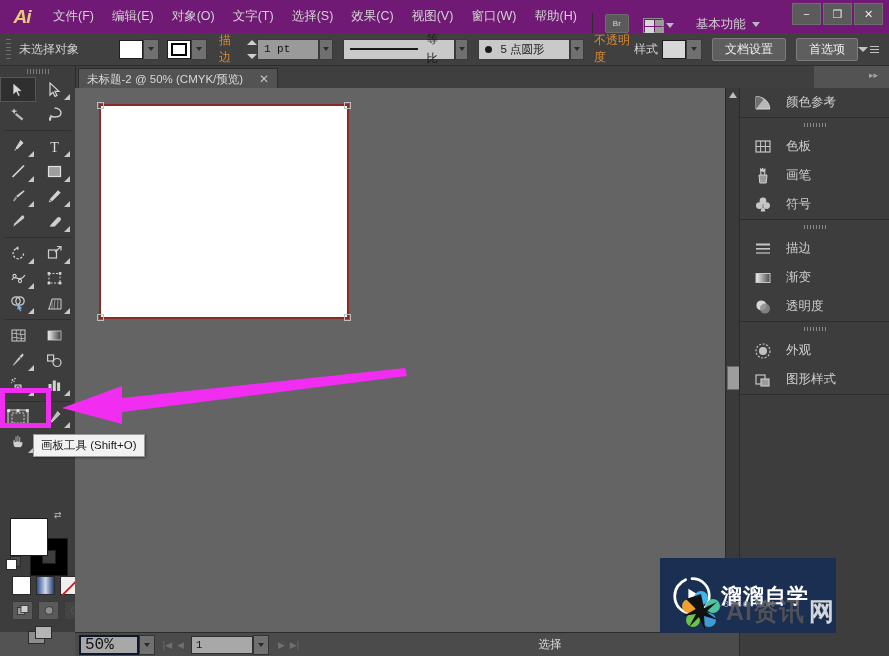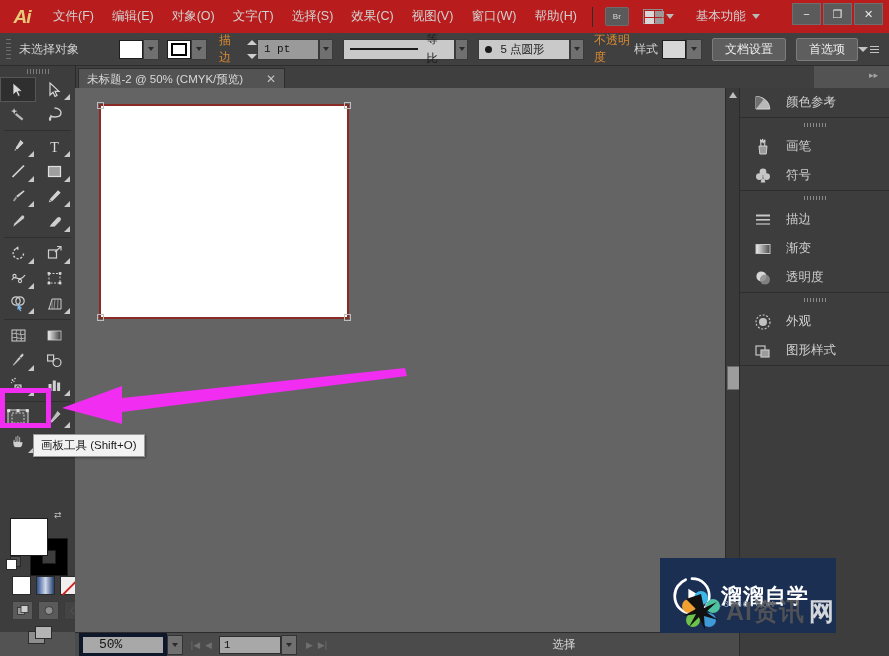--- a/index.html
+++ b/index.html
@@ -4,22 +4,22 @@
 <style>
   html,body{margin:0;padding:0;background:#535353;}
   body{
     width:889px;height:656px;overflow:hidden;position:relative;
     font-family:"Liberation Sans","DejaVu Sans",sans-serif;
     font-size:12px;color:#c9c9c9;-webkit-font-smoothing:antialiased;
   }
   .app{position:absolute;inset:0;background:#535353;}
 
   
-  .menubar{position:absolute;left:0;top:0;width:889px;height:33px;background:#b91c1c;
-           border-bottom:1px solid #2a2a2a;display:flex;align-items:center;}
+  .menubar{position:absolute;left:0;top:0;width:889px;height:33px;background:#701a75;
+           border-bottom:1px solid #2a2a2a;display:flex;align-items:flex-end;}
   .ai-logo{width:44px;height:33px;display:flex;align-items:center;justify-content:center;
            color:#e8c87a;font-size:19px;font-weight:bold;font-style:italic;letter-spacing:-1px;}
   .menu-item{padding:0 9px;height:33px;line-height:33px;color:#d2d2d2;font-size:12.5px;cursor:default;white-space:nowrap;}
   .mb-sep{width:1px;height:20px;background:#2d2d2d;margin:0 6px;}
   .br-btn{width:22px;height:17px;border:1px solid #6c6c6c;border-radius:2px;background:#5a5a5a;
           display:flex;align-items:center;justify-content:center;font-size:8px;color:#d8d8d8;margin-left:6px;}
   .arr-btn{display:flex;align-items:center;gap:3px;margin-left:14px;}
   .arr-icon{width:20px;height:15px;border:1px solid #8d8d8d;display:grid;grid-template-columns:9px 9px;
             grid-template-rows:6px 6px;gap:1px;padding:1px;box-sizing:border-box;}
   .arr-icon i{background:#9a9a9a;display:block;}
@@ -57,21 +57,21 @@
   .pushbtn{height:21px;line-height:21px;padding:0 12px;background:#5e5e5e;border:1px solid #7c7c7c;
            color:#ededed;font-size:12px;border-radius:2px;margin-left:10px;white-space:nowrap;}
   .cb-menu{margin-left:auto;display:flex;align-items:center;gap:2px;padding-right:4px;}
   .cb-menu .cm-caret{width:0;height:0;border-left:5px solid transparent;border-right:5px solid transparent;border-top:5px solid #c3c3c3;}
   .cb-menu .cm-lines{display:flex;flex-direction:column;gap:2px;}
   .cb-menu .cm-lines i{width:9px;height:1px;background:#c3c3c3;display:block;}
 
   
   .tabbar{position:absolute;left:75px;top:66px;width:739px;height:22px;background:#3f3f3f;border-bottom:1px solid #2b2b2b;}
   .doctab{position:absolute;left:3px;top:2px;height:20px;background:#535353;border:1px solid #2d2d2d;border-bottom:none;
-          display:flex;align-items:center;padding:0 8px;gap:23px;font-size:11.5px;color:#d8d8d8;}
+          display:flex;align-items:center;padding:0 8px;gap:16px;font-size:11.5px;color:#d8d8d8;}
   .tab-close{color:#c2c2c2;font-size:12px;line-height:10px;}
   .lefttoparrows{position:absolute;left:62px;top:70px;color:#a5a5a5;font-size:9px;}
   .righttoparrows{position:absolute;left:869px;top:70px;color:#a5a5a5;font-size:9px;}
 
   
   .toolbox{position:absolute;left:0;top:66px;width:75px;height:566px;background:#3d3d3d;border-right:1px solid #2a2a2a;}
   .tb-grip{height:11px;display:flex;align-items:center;justify-content:center;gap:2px;}
   .tb-grip i{width:1px;height:5px;background:#7a7a7a;display:block;}
   .tb-grid{display:grid;grid-template-columns:36px 36px;}
   .tcell{width:36px;height:25px;position:relative;display:flex;align-items:center;justify-content:center;}
@@ -119,22 +119,22 @@
   
   .hscroll{position:absolute;left:500px;top:636px;width:239px;height:16px;background:#3a3a3a;}
   .hs-left{position:absolute;left:5px;top:4px;width:0;height:0;border-top:4px solid transparent;border-bottom:4px solid transparent;border-right:6px solid #d2d2d2;}
   .hs-right{position:absolute;right:22px;top:4px;width:0;height:0;border-top:4px solid transparent;border-bottom:4px solid transparent;border-left:6px solid #d2d2d2;}
   .hs-thumb{position:absolute;left:110px;top:1px;width:22px;height:14px;background:#9d9d9d;}
   .hs-corner{position:absolute;right:0;top:1px;width:16px;height:14px;background:#8c8c8c;}
 
   
   .statusbar{position:absolute;left:75px;top:632px;width:739px;height:24px;background:#4b4b4b;border-top:1px solid #2b2b2b;
              display:flex;align-items:center;padding-left:4px;box-sizing:border-box;}
-  .zoomfield{height:16px;line-height:16px;width:48px;background:#a8a8a8;color:#121212;font-size:13px;padding:0 16px;
-             border:4px solid #0f172a;font-family:"Liberation Mono","DejaVu Sans Mono",monospace;}
+  .zoomfield{height:16px;line-height:16px;width:48px;background:#a8a8a8;color:#121212;font-size:16px;padding:0 4px;
+             border:2px solid #0f172a;font-family:"Liberation Mono","DejaVu Sans Mono",monospace;}
   .sb-drop{width:14px;height:18px;background:#707070;border:1px solid #333;display:flex;align-items:center;justify-content:center;}
   .sb-drop .caret{border-top-color:#2a2a2a;border-left-width:3px;border-right-width:3px;border-top-width:4px;}
   .navbtn{width:13px;height:18px;display:flex;align-items:center;justify-content:center;color:#6f6f6f;font-size:9px;}
   .pagefield{height:16px;line-height:16px;width:52px;background:#a8a8a8;color:#121212;font-size:10.5px;padding:0 4px;
              border:1px solid #2e2e2e;font-family:"Liberation Mono","DejaVu Sans Mono",monospace;}
   .sb-status{flex:1;text-align:center;font-size:11.5px;color:#dcdcdc;}
   .sb-arrow{width:0;height:0;border-top:5px solid transparent;border-bottom:5px solid transparent;border-left:7px solid #d6d6d6;margin-right:8px;}
 
   
   .dock{position:absolute;left:739px;top:88px;width:150px;height:568px;background:#3d3d3d;border-left:1px solid #2b2b2b;}
@@ -630,20 +630,27 @@
         <i></i>
         <i></i>
         <i></i>
         <i></i>
         <i></i>
         <i></i>
         <i></i>
         <i></i>
       </div>
 
+    <div class="dock-item">
+      <svg width="20" height="18" viewBox="0 0 20 18">
+        <rect x="2" y="3" width="14" height="11" fill="none" stroke="#c6c6c6" stroke-width="1.2"></rect>
+        <path d="M2 8.5 L16 8.5 M6.6 3 L6.6 14 M11.4 3 L11.4 14" stroke="#c6c6c6" stroke-width="1"></path>
+      </svg>
+      <span class="dock-label">色板</span>
+    </div>
 
     <div class="dock-item">
       <svg width="20" height="18" viewBox="0 0 20 18">
         <path d="M5 8 L13 8 L12.2 16 L5.8 16 Z" fill="#9a9a9a" stroke="#cfcfcf" stroke-width="1"></path>
         <path d="M7 8 L6.5 1.5 L8 4 L8.6 1 L9.4 4.4 L11 1.8 L10.6 8" fill="none" stroke="#cfcfcf" stroke-width="1.1"></path>
       </svg>
       <span class="dock-label">画笔</span>
     </div>
 
     <div class="dock-item">

